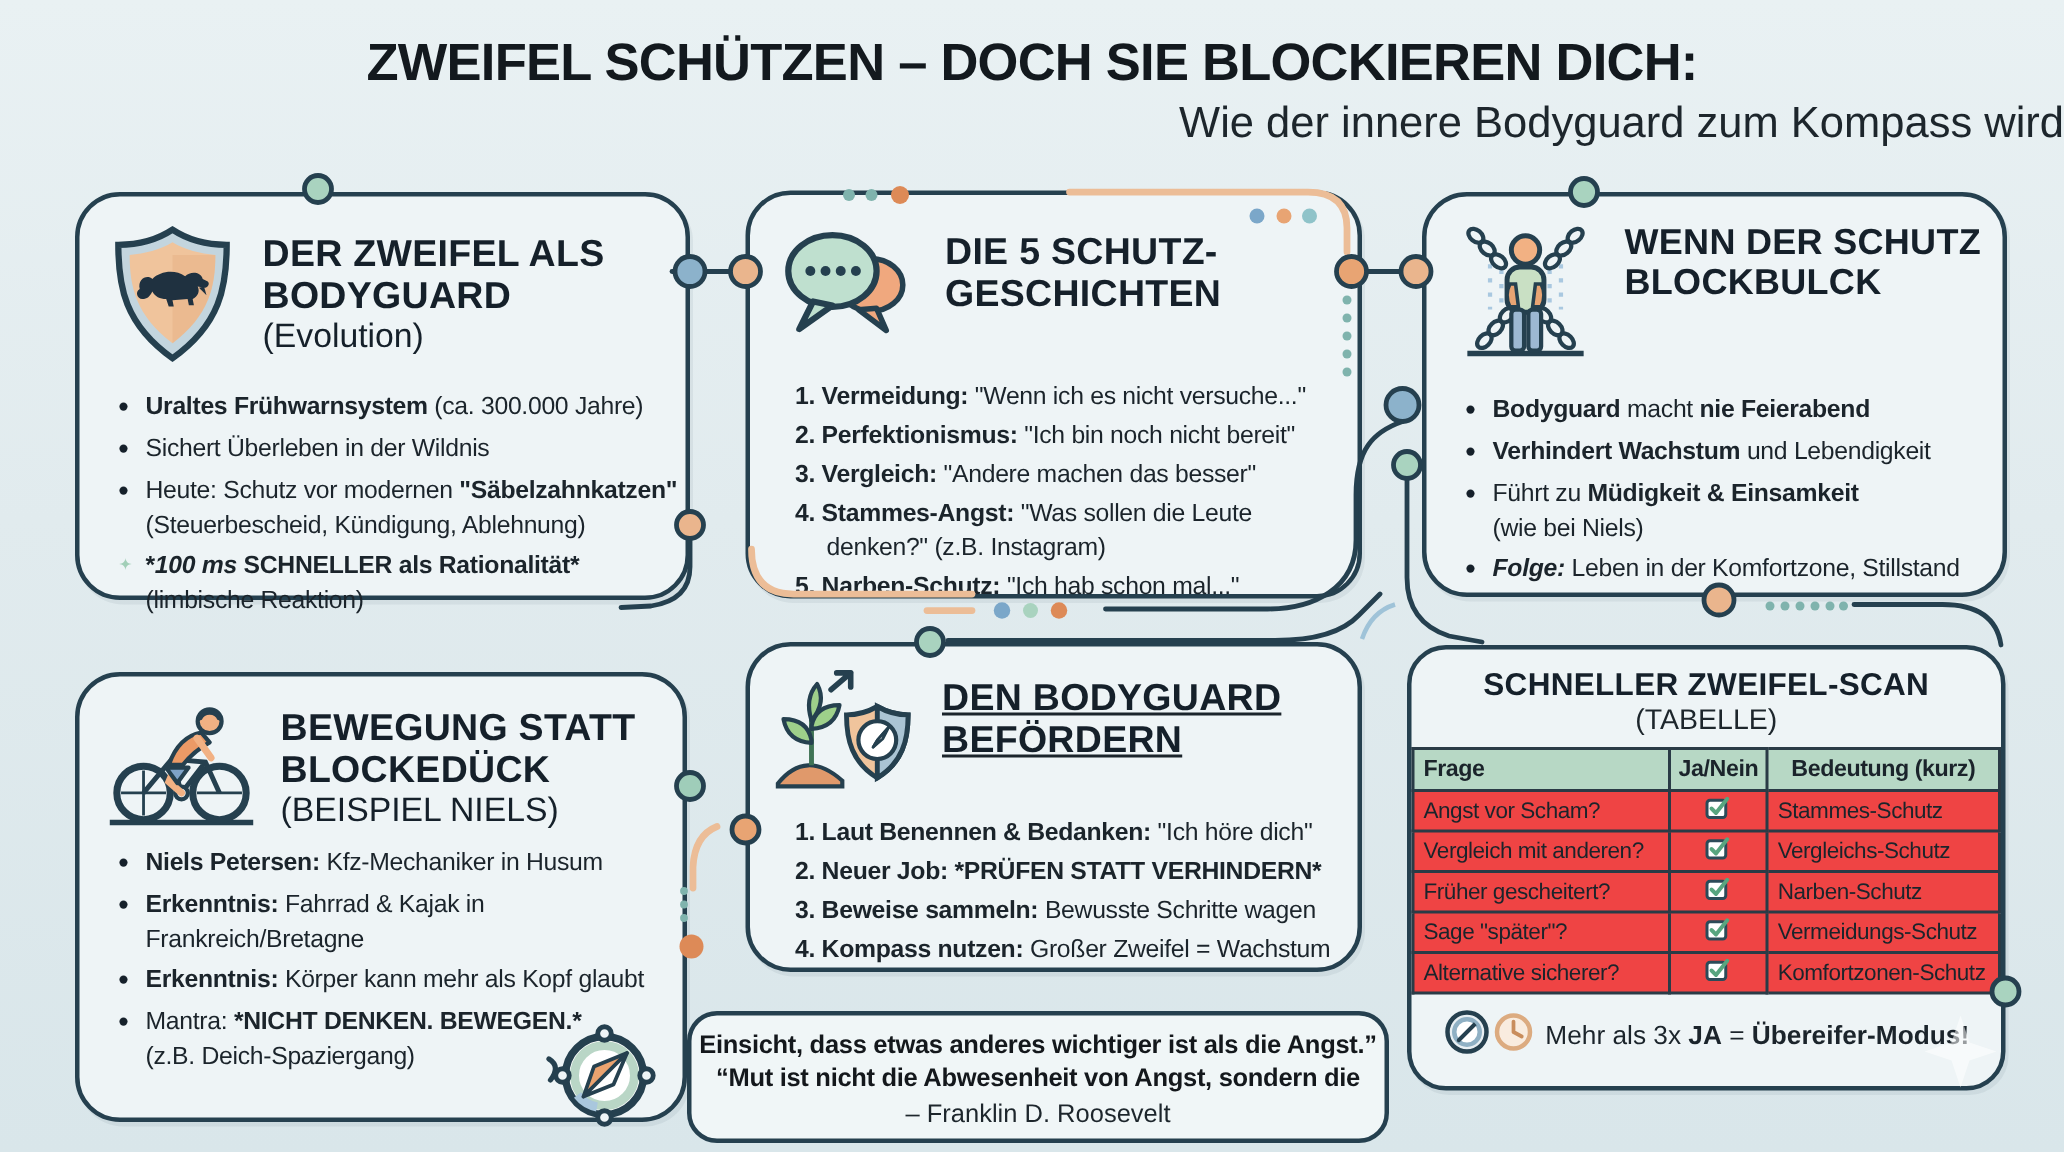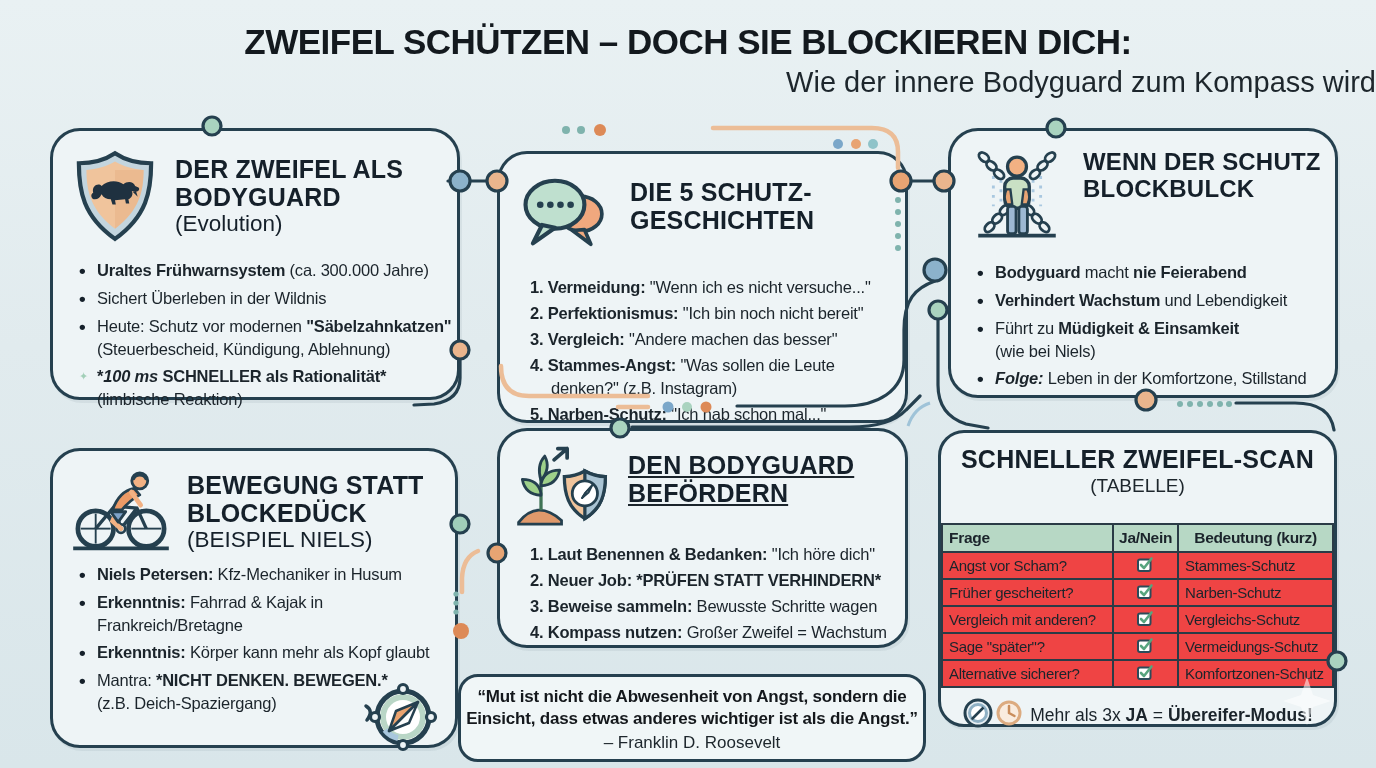--- a/index.html
+++ b/index.html
@@ -26,23 +26,23 @@
   .bmark{width:18px;flex:none;}
   .bmark.dot::before{content:"•";font-size:19px;font-weight:700;color:#15202a;}
   .bmark.sparkle::before{content:"✦";font-size:11px;color:#a2cfb8;position:relative;top:-2px;}
   .line{white-space:nowrap;}
   .numlist{padding:8px 8px 0 30px;font-size:16.5px;letter-spacing:-0.2px;line-height:23px;}
   .numitem{margin-bottom:3px;}
   .numitem .cont{padding-left:21px;}
   .seg-b{font-weight:700;}
   .seg-i{font-style:italic;}
   
-  .scan-title{text-align:center;font-weight:700;font-size:25px;letter-spacing:.2px;padding-top:12px;color:#15202a;}
+  .scan-title{text-align:center;font-weight:700;font-size:21px;letter-spacing:.2px;padding-top:12px;color:#15202a;}
   .scan-sub{text-align:center;font-size:19px;padding-top:1px;color:#1d262c;}
-  table.scan{border-collapse:collapse;margin:26px auto 0 auto;}
+  table.scan{border-collapse:collapse;margin:6px auto 0 auto;}
   table.scan th,table.scan td{border:2.5px solid #2a3b46;background:#ef4444;
       font-size:15px;letter-spacing:-0.3px;padding:4px 6px;white-space:nowrap;text-align:left;}
   table.scan th{background:#b7d8c5;font-weight:700;font-size:15.5px;}
   table.scan th.c, table.scan td.c{text-align:center;padding:2px 4px;}
   .scan-footer{display:flex;align-items:center;justify-content:center;gap:6px;margin-top:9px;font-size:17.5px;}
   
   .quotebox{background:#f0f6f7;border:3.5px solid #25404f;border-radius:20px;text-align:center;
             padding-top:9px;}
   .qline{font-weight:700;font-size:17px;line-height:22px;letter-spacing:-0.2px;color:#14181c;}
   .qauthor{font-weight:400;font-size:17px;margin-top:3px;color:#1d262c;}
@@ -97,21 +97,21 @@
     <div class="bullet">
       <span class="bmark sparkle"></span>
       <div>
         <div class="line"><span class="seg-b">*</span><span class="seg-b seg-i">100 ms</span><span class="seg-b"> SCHNELLER als Rationalität*</span></div>
         <div class="line"><span>(limbische Reaktion)</span></div>
       </div>
     </div>
   </div>
 </div>
 
-<div class="abs panel" style="left:497px;top:127px;width:411px;height:272px;margin-top:24px;">
+<div class="abs panel" style="left:497px;top:127px;width:411px;height:272px;">
   <div class="phead">
     <span>
       <svg width="92" height="86" viewBox="0 0 100 90">
         <ellipse cx="66" cy="46" rx="23" ry="19" fill="#f0a87e" stroke="#25404f" stroke-width="4"></ellipse>
         <path d="M70,63 L77,79 L57,64 Z" fill="#f0a87e" stroke="#25404f" stroke-width="4" stroke-linejoin="round"></path>
         <ellipse cx="38" cy="36" rx="32" ry="26" fill="#bfe0cf" stroke="#25404f" stroke-width="4.5"></ellipse>
         <path d="M24,58 L14,78 L38,61 Z" fill="#bfe0cf" stroke="#25404f" stroke-width="4.5" stroke-linejoin="round"></path>
         <circle cx="22" cy="36" r="3.6" fill="#25404f"></circle>
           <circle cx="33" cy="36" r="3.6" fill="#25404f"></circle>
         <circle cx="44" cy="36" r="3.6" fill="#25404f"></circle>
@@ -318,36 +318,36 @@
     <tbody>
       <tr>
         <td>Angst vor Scham?</td>
         <td class="c"><svg width="19" height="17" viewBox="0 0 19 17">
               <rect x="2" y="3.5" width="12.5" height="11.5" rx="2" fill="#fff" stroke="#2c4b59" stroke-width="2"></rect>
               <path d="M5,9 L8,12 L15.5,2.5" fill="none" stroke="#58a57f" stroke-width="2.6" stroke-linecap="round" stroke-linejoin="round"></path>
             </svg></td>
         <td>Stammes-Schutz</td>
       </tr>
       <tr>
+        <td>Vergleich mit anderen?</td>
+        <td class="c"><svg width="19" height="17" viewBox="0 0 19 17">
+              <rect x="2" y="3.5" width="12.5" height="11.5" rx="2" fill="#fff" stroke="#2c4b59" stroke-width="2"></rect>
+              <path d="M5,9 L8,12 L15.5,2.5" fill="none" stroke="#58a57f" stroke-width="2.6" stroke-linecap="round" stroke-linejoin="round"></path>
+            </svg></td>
+        <td>Vergleichs-Schutz</td>
+      </tr>
+      <tr>
         <td>Früher gescheitert?</td>
         <td class="c"><svg width="19" height="17" viewBox="0 0 19 17">
               <rect x="2" y="3.5" width="12.5" height="11.5" rx="2" fill="#fff" stroke="#2c4b59" stroke-width="2"></rect>
               <path d="M5,9 L8,12 L15.5,2.5" fill="none" stroke="#58a57f" stroke-width="2.6" stroke-linecap="round" stroke-linejoin="round"></path>
             </svg></td>
         <td>Narben-Schutz</td>
       </tr>
       <tr>
-        <td>Vergleich mit anderen?</td>
-        <td class="c"><svg width="19" height="17" viewBox="0 0 19 17">
-              <rect x="2" y="3.5" width="12.5" height="11.5" rx="2" fill="#fff" stroke="#2c4b59" stroke-width="2"></rect>
-              <path d="M5,9 L8,12 L15.5,2.5" fill="none" stroke="#58a57f" stroke-width="2.6" stroke-linecap="round" stroke-linejoin="round"></path>
-            </svg></td>
-        <td>Vergleichs-Schutz</td>
-      </tr>
-      <tr>
         <td>Sage "später"?</td>
         <td class="c"><svg width="19" height="17" viewBox="0 0 19 17">
               <rect x="2" y="3.5" width="12.5" height="11.5" rx="2" fill="#fff" stroke="#2c4b59" stroke-width="2"></rect>
               <path d="M5,9 L8,12 L15.5,2.5" fill="none" stroke="#58a57f" stroke-width="2.6" stroke-linecap="round" stroke-linejoin="round"></path>
             </svg></td>
         <td>Vermeidungs-Schutz</td>
       </tr>
       <tr>
         <td>Alternative sicherer?</td>
         <td class="c"><svg width="19" height="17" viewBox="0 0 19 17">
@@ -370,22 +370,22 @@
       <svg width="30" height="30" viewBox="0 0 30 30">
         <circle cx="15" cy="15" r="11" fill="#f9ecdf" stroke="#dcab80" stroke-width="3"></circle>
         <path d="M15,15 V8 M15,15 L20.5,18" fill="none" stroke="#c98d5c" stroke-width="2.5" stroke-linecap="round"></path>
       </svg>
     </span>
     <span><span>Mehr als 3x </span><span class="seg-b">JA</span><span> = </span><span class="seg-b">Übereifer-Modus!</span></span>
   </div>
 </div>
 
 <div class="abs quotebox" style="left:458px;top:674px;width:468px;height:88px;">
+  <div class="qline">Einsicht, dass etwas anderes wichtiger ist als die Angst.”</div>
   <div class="qline">“Mut ist nicht die Abwesenheit von Angst, sondern die</div>
-  <div class="qline">Einsicht, dass etwas anderes wichtiger ist als die Angst.”</div>
   <div class="qauthor">– Franklin D. Roosevelt</div>
 </div>
 
 <svg class="overlay" width="1376" height="768" viewBox="0 0 1376 768">
 
   <g stroke="#ecbd97" stroke-width="4.5" fill="none" stroke-linecap="round">
     <path d="M713,128 H872 Q898,128 898,152 V168"></path>
     <path d="M501,366 Q501,396 529,396 H648"></path>
     <path d="M478,551 Q463,557 462,578 V592"></path>
     <path d="M618,407 H648"></path>

